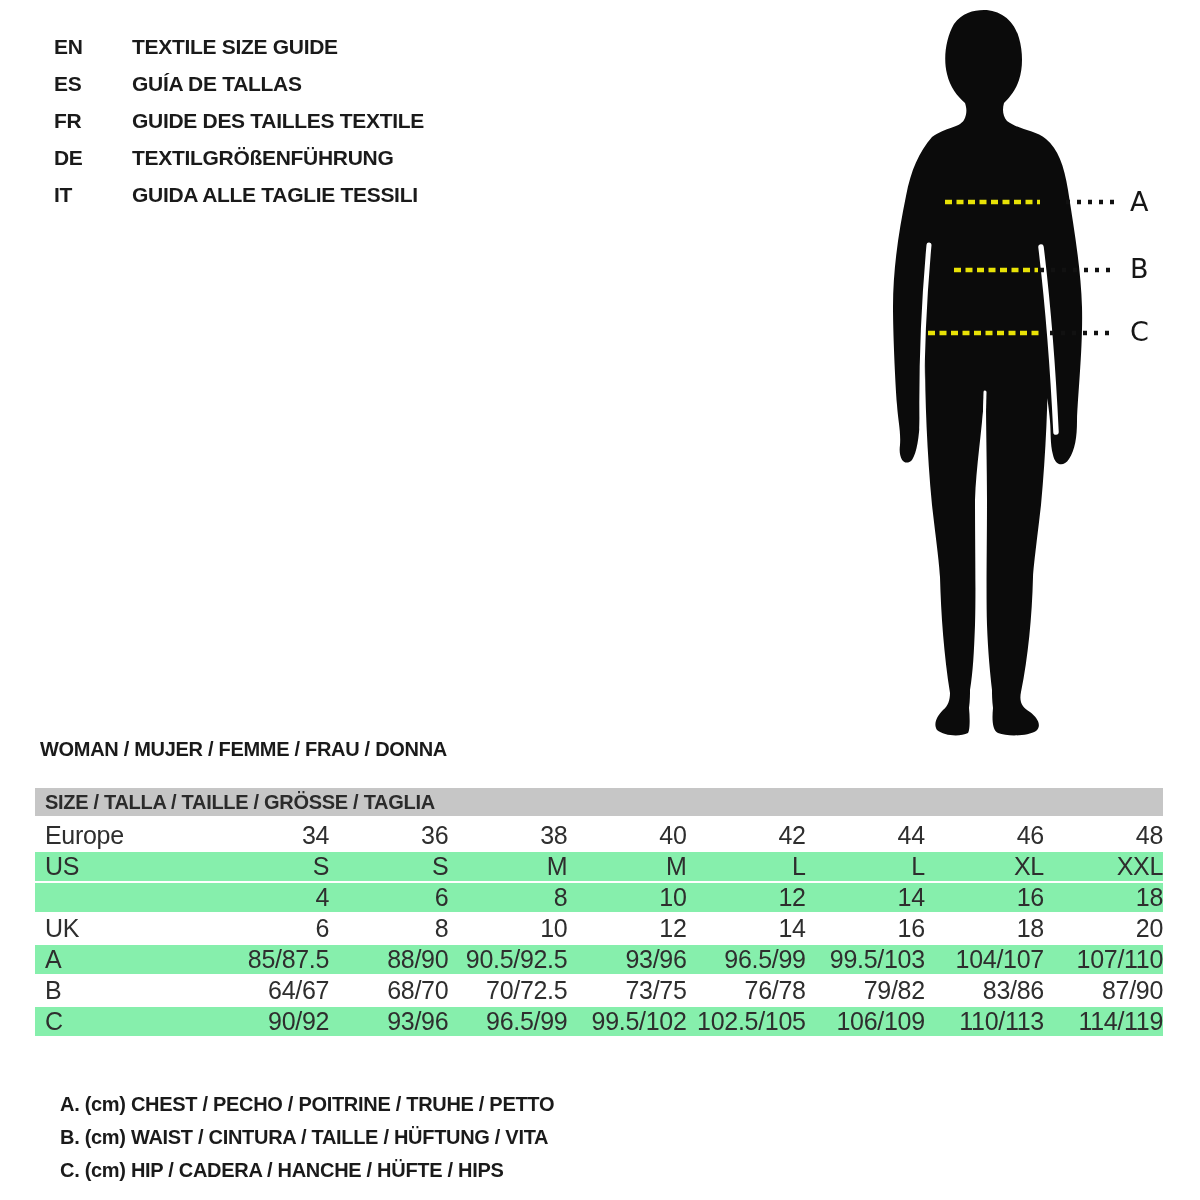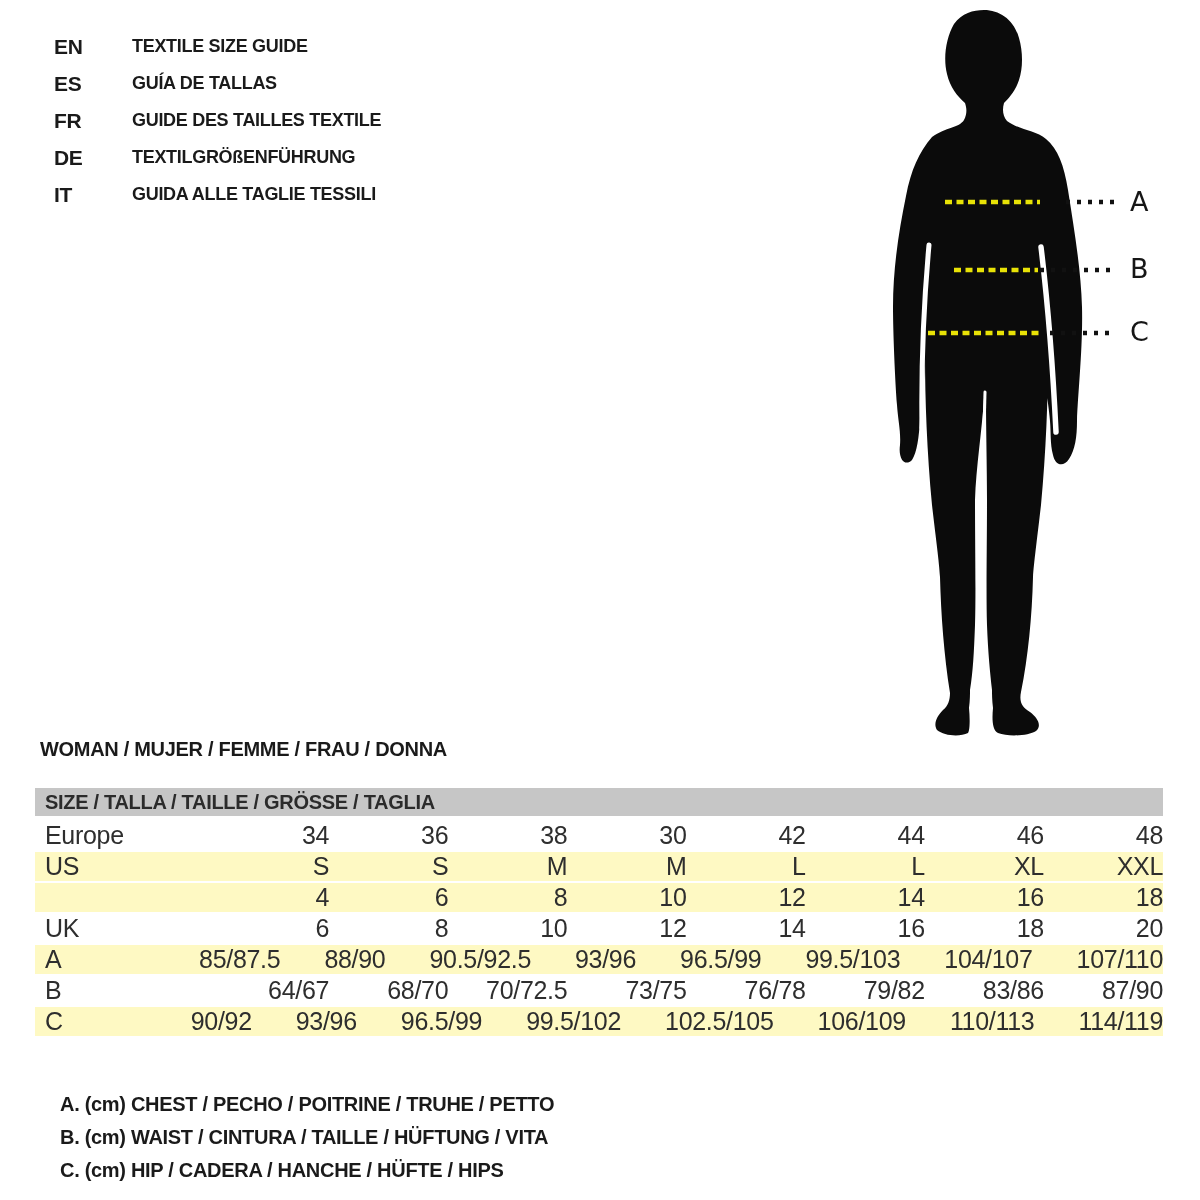--- a/index.html
+++ b/index.html
@@ -4,21 +4,21 @@
 <style>
   html,body { margin:0; padding:0; background:#ffffff; }
   #canvas {
     position:relative; width:1200px; height:1200px; background:#ffffff;
     font-family:"Liberation Sans", sans-serif; color:#1a1a1a; overflow:hidden;
   }
   
   .lang-list { position:absolute; left:54px; top:28px; }
   .lang-row { display:flex; height:37px; align-items:center; }
   .lang-code { width:78px; font-size:21px; font-weight:700; letter-spacing:-0.3px; }
-  .lang-label { font-size:18px; font-weight:700; letter-spacing:-0.3px; white-space:nowrap; }
+  .lang-label { font-size:21px; font-weight:700; letter-spacing:-0.3px; white-space:nowrap; }
 
   
   .figure { position:absolute; left:880px; top:0; width:320px; height:740px; }
   .figure svg { position:absolute; left:0; top:0; }
   .marker-label { position:absolute; font-family:"DejaVu Sans", sans-serif;
     font-size:27px; font-weight:400; color:#161616; }
   .marker-a { left:250px; top:186px; }
   .marker-b { left:250px; top:253px; }
   .marker-c { left:250px; top:316px; }
 
@@ -26,21 +26,21 @@
   .section-title { position:absolute; left:40px; top:738px; font-size:20px;
     font-weight:700; letter-spacing:-0.3px;text-align:right; }
 
   
   .size-table { position:absolute; left:35px; top:788px; width:1128px; }
   .t-header { height:28px; line-height:28px; background:#c6c6c6; color:#2b2b2b;
     font-size:20px; font-weight:700; padding-left:10px; letter-spacing:-0.3px;
     margin-bottom:5px; }
   .t-row { display:flex; height:29px; line-height:29px; margin-bottom:2px;
     font-size:25px; font-weight:400; color:#2e2e2e; letter-spacing:-0.3px; }
-  .t-row.shaded { background:#fef9c3;gap:44px; }
+  .t-row.shaded { background:#86efac; }
   .t-label { width:165px; padding-left:10px; text-align:left; }
   .t-cell { flex:1; text-align:right; }
 
   
   .legend { position:absolute; left:40px; top:1088px; }
   .legend-line { height:33px; line-height:33px; font-size:20px; font-weight:700;
     letter-spacing:-0.3px; white-space:nowrap;margin-left:20px; }
 </style>
 </head>
 <body>
@@ -145,21 +145,21 @@
   <div class="section-title">WOMAN / MUJER / FEMME / FRAU / DONNA</div>
 
   <div class="size-table">
     <div class="t-header">SIZE / TALLA / TAILLE / GRÖSSE / TAGLIA</div>
 
     <div class="t-row">
       <div class="t-label">Europe</div>
       <div class="t-cell">34</div>
       <div class="t-cell">36</div>
       <div class="t-cell">38</div>
-      <div class="t-cell">30</div>
+      <div class="t-cell">40</div>
       <div class="t-cell">42</div>
       <div class="t-cell">44</div>
       <div class="t-cell">46</div>
       <div class="t-cell">48</div>
     </div>
 
     <div class="t-row shaded">
       <div class="t-label">US</div>
       <div class="t-cell">S</div>
       <div class="t-cell">S</div>

